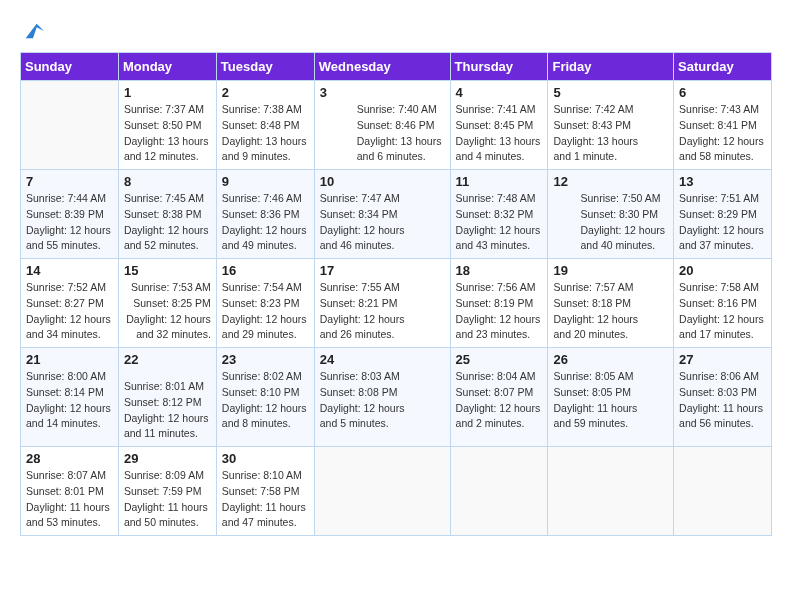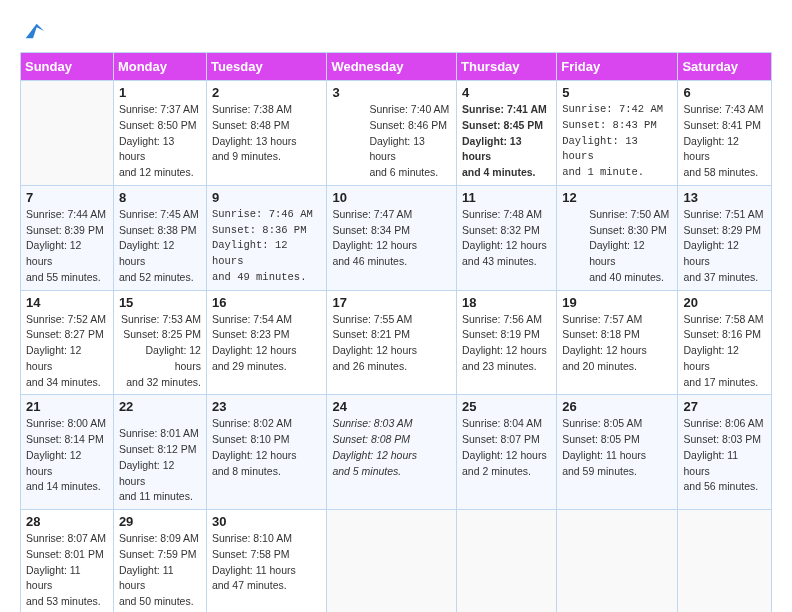--- a/index.html
+++ b/index.html
@@ -46,21 +46,21 @@
     .location-title {
       font-size: 16px;
       color: #555;
     }
     table {
       width: 100%;
       border-collapse: collapse;
       font-size: 11px;
     }
     thead tr th {
-      background-color: #d946ef;
+      background-color: #6d28d9;
       color: #fff;
       padding: 6px 4px;
       text-align: left;
       font-size: 13px;
       font-weight: bold;
       border: 1px solid #c0d8ef;
     }
     tbody tr td {
       border: 1px solid #c0d8ef;
       vertical-align: top;
@@ -137,28 +137,28 @@
         </td>
         <td>
           <span class="day-number">3</span>
           <div class="day-info" style="white-space: pre-line; margin-left: 37px;">Sunrise: 7:40 AM
 Sunset: 8:46 PM
 Daylight: 13 hours
 and 6 minutes.</div>
         </td>
         <td>
           <span class="day-number">4</span>
-          <div class="day-info" style="white-space: pre-line; font-weight: bold;">Sunrise: 7:41 AM
+          <div class="day-info" style="white-space: pre-line;">Sunrise: 7:41 AM
 Sunset: 8:45 PM
 Daylight: 13 hours
 and 4 minutes.</div>
         </td>
         <td>
           <span class="day-number">5</span>
-          <div class="day-info" style="white-space: pre-line; font-family: Liberation Mono, monospace;">Sunrise: 7:42 AM
+          <div class="day-info" style="white-space: pre-line;">Sunrise: 7:42 AM
 Sunset: 8:43 PM
 Daylight: 13 hours
 and 1 minute.</div>
         </td>
         <td>
           <span class="day-number">6</span>
           <div class="day-info" style="white-space: pre-line;">Sunrise: 7:43 AM
 Sunset: 8:41 PM
 Daylight: 12 hours
 and 58 minutes.</div>
@@ -174,21 +174,21 @@
         </td>
         <td>
           <span class="day-number">8</span>
           <div class="day-info" style="white-space: pre-line;">Sunrise: 7:45 AM
 Sunset: 8:38 PM
 Daylight: 12 hours
 and 52 minutes.</div>
         </td>
         <td>
           <span class="day-number">9</span>
-          <div class="day-info" style="white-space: pre-line; font-family: Liberation Mono, monospace;">Sunrise: 7:46 AM
+          <div class="day-info" style="white-space: pre-line;">Sunrise: 7:46 AM
 Sunset: 8:36 PM
 Daylight: 12 hours
 and 49 minutes.</div>
         </td>
         <td>
           <span class="day-number">10</span>
           <div class="day-info" style="white-space: pre-line;">Sunrise: 7:47 AM
 Sunset: 8:34 PM
 Daylight: 12 hours
 and 46 minutes.</div>
@@ -283,21 +283,21 @@
         </td>
         <td>
           <span class="day-number">23</span>
           <div class="day-info" style="white-space: pre-line;">Sunrise: 8:02 AM
 Sunset: 8:10 PM
 Daylight: 12 hours
 and 8 minutes.</div>
         </td>
         <td>
           <span class="day-number">24</span>
-          <div class="day-info" style="white-space: pre-line; font-style: italic;">Sunrise: 8:03 AM
+          <div class="day-info" style="white-space: pre-line;">Sunrise: 8:03 AM
 Sunset: 8:08 PM
 Daylight: 12 hours
 and 5 minutes.</div>
         </td>
         <td>
           <span class="day-number">25</span>
           <div class="day-info" style="white-space: pre-line;">Sunrise: 8:04 AM
 Sunset: 8:07 PM
 Daylight: 12 hours
 and 2 minutes.</div>

